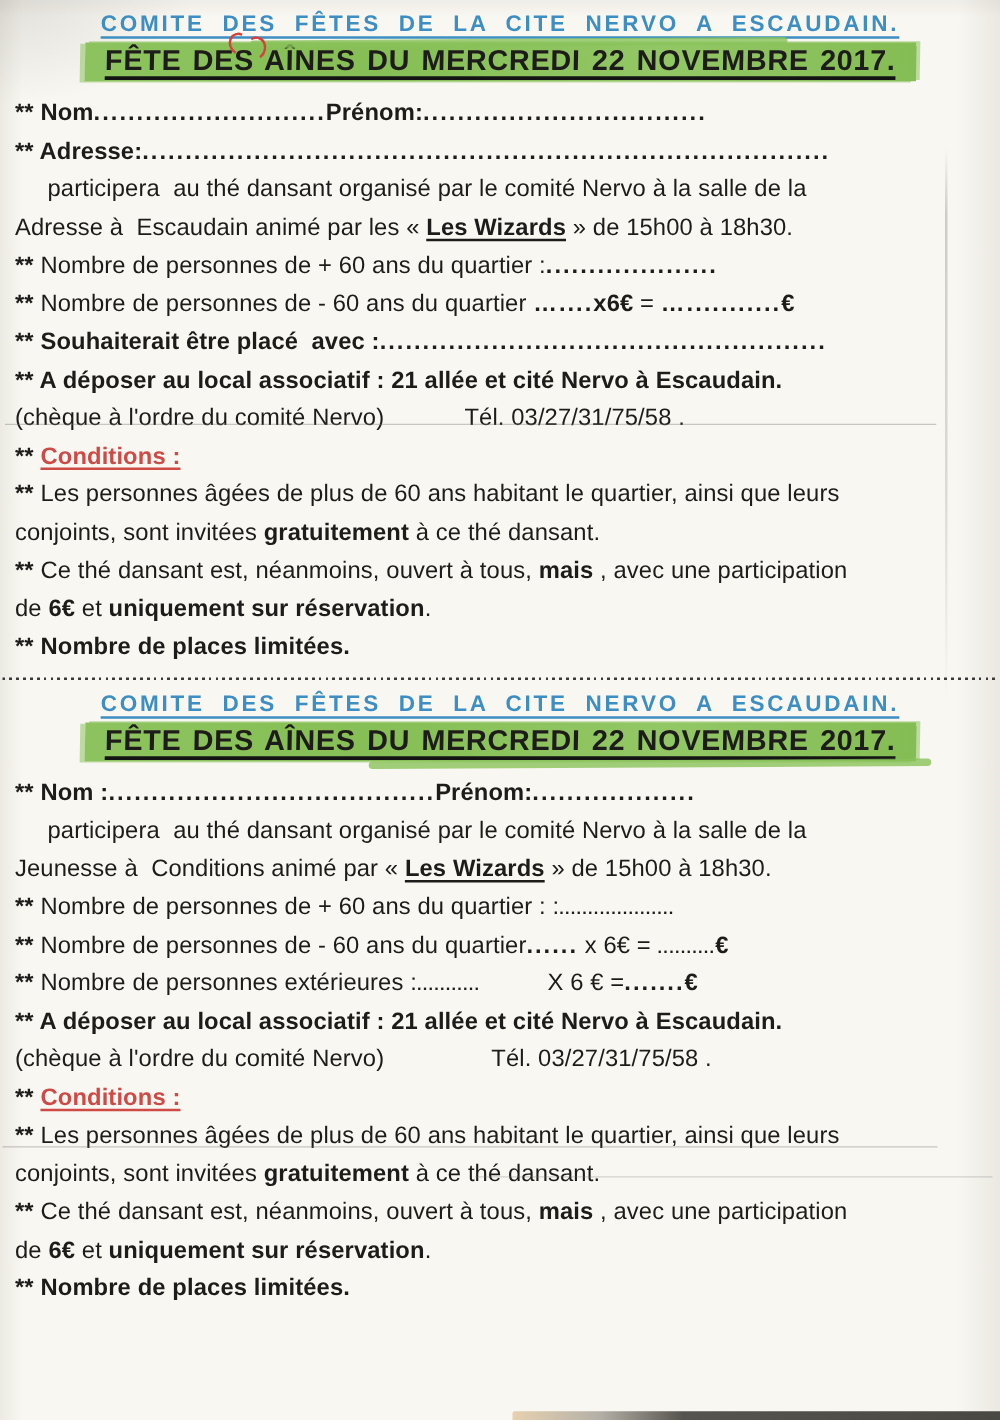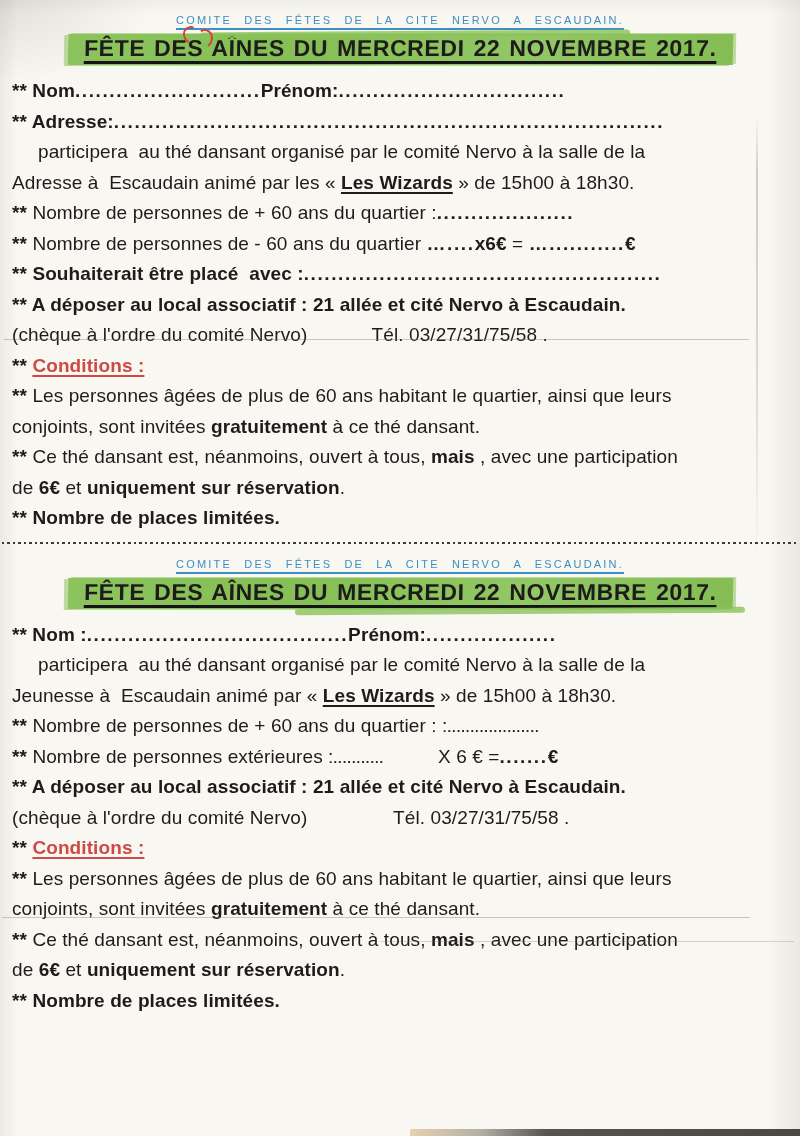--- a/index.html
+++ b/index.html
@@ -9,21 +9,21 @@
     font-family:"Liberation Sans", sans-serif; color:#1d1c1a;
     background-color:#f9f7f1;
     background-image:
       linear-gradient(90deg, rgba(120,115,105,0.10), rgba(120,115,105,0.0) 18px, rgba(120,115,105,0.0) 766px, rgba(130,125,115,0.12)),
       radial-gradient(ellipse 220px 120px at 0px 0px, rgba(120,118,110,0.18), rgba(120,118,110,0.0) 70%),
       linear-gradient(180deg, rgba(125,120,110,0.08), rgba(125,120,110,0.0) 14px);
   }
   .section { padding:0 12px; position:relative; }
   .sec-header { text-align:center; line-height:22px; height:22px; }
   .sec-header .hdr-text {
-    color:var(--blue,#3d8ec2); font-weight:normal; font-size:11px;
+    color:var(--blue,#3d8ec2); font-weight:bold; font-size:18px;
     letter-spacing:2.2px; word-spacing:7px;
     text-decoration:underline; text-decoration-thickness:1.5px; text-underline-offset:4px;
   }
   .sec-title { text-align:center; margin:4px 0 6px; height:36px; }
   .sec-title .hl {
     display:inline-block; padding:1px 16px 3px;
     font-size:23px; font-weight:bold; letter-spacing:0.6px; word-spacing:2px;
     background:linear-gradient(90deg, var(--green,#8cc35e), #86bf55 35%, #92c765 70%, #84bd53);
     box-shadow:-4px 1px 0 rgba(140,195,95,0.55), 3px -1px 0 rgba(140,195,95,0.55);
     text-decoration:underline; text-decoration-thickness:2.5px; text-decoration-color:#141414;
@@ -94,22 +94,23 @@
   <div class="section">
     <div class="sec-header">
       <span class="hdr-text">COMITE DES FÊTES DE LA CITE NERVO A ESCAUDAIN.</span>
     </div>
     <div class="sec-title">
       <span class="hl">FÊTE DES AÎNES DU MERCREDI 22 NOVEMBRE 2017.</span>
     </div>
     <div class="lines">
         <div class="line"><span class="b">** Nom :</span><span class="dots">......................................</span><span class="b">Prénom:</span><span class="dots">...................</span></div>
         <div class="line indent"><span>participera  au thé dansant organisé par le comité Nervo à la salle de la</span></div>
-        <div class="line"><span>Jeunesse à  Escaudain animé par « </span><span class="b u">Les Wizards</span><span> » de 15h00 à 18h30.</span></div>
+        <div class="line"><span>Jeunesse à  Conditions animé par « </span><span class="b u">Les Wizards</span><span> » de 15h00 à 18h30.</span></div>
         <div class="line"><span class="b">** </span><span>Nombre de personnes de + 60 ans du quartier : :</span><span class="dots-sm">....................</span></div>
+        <div class="line"><span class="b">** </span><span>Nombre de personnes de - 60 ans du quartier</span><span class="dots">......</span><span> x 6€ = </span><span class="dots-sm">..........</span><span class="b">€</span></div>
         <div class="line"><span class="b">** </span><span>Nombre de personnes extérieures :</span><span class="dots-sm">...........</span><span>          X 6 € =</span><span class="dots">.......</span><span class="b">€</span></div>
         <div class="line"><span class="b">** </span><span class="b">A déposer au local associatif : 21 allée et cité Nervo à Escaudain.</span></div>
         <div class="line"><span>(chèque à l'ordre du comité Nervo)                Tél. 03/27/31/75/58 .</span></div>
         <div class="line"><span class="b">** </span><span class="b u" style="color: rgb(205, 74, 70);">Conditions :</span></div>
         <div class="line"><span class="b">** </span><span>Les personnes âgées de plus de 60 ans habitant le quartier, ainsi que leurs</span></div>
         <div class="line"><span>conjoints, sont invitées </span><span class="b">gratuitement</span><span> à ce thé dansant.</span></div>
         <div class="line"><span class="b">** </span><span>Ce thé dansant est, néanmoins, ouvert à tous, </span><span class="b">mais</span><span> , avec une participation</span></div>
         <div class="line"><span>de </span><span class="b">6€</span><span> et </span><span class="b">uniquement sur réservation</span><span>.</span></div>
         <div class="line"><span class="b">** </span><span class="b">Nombre de places limitées.</span></div>
       </div>

